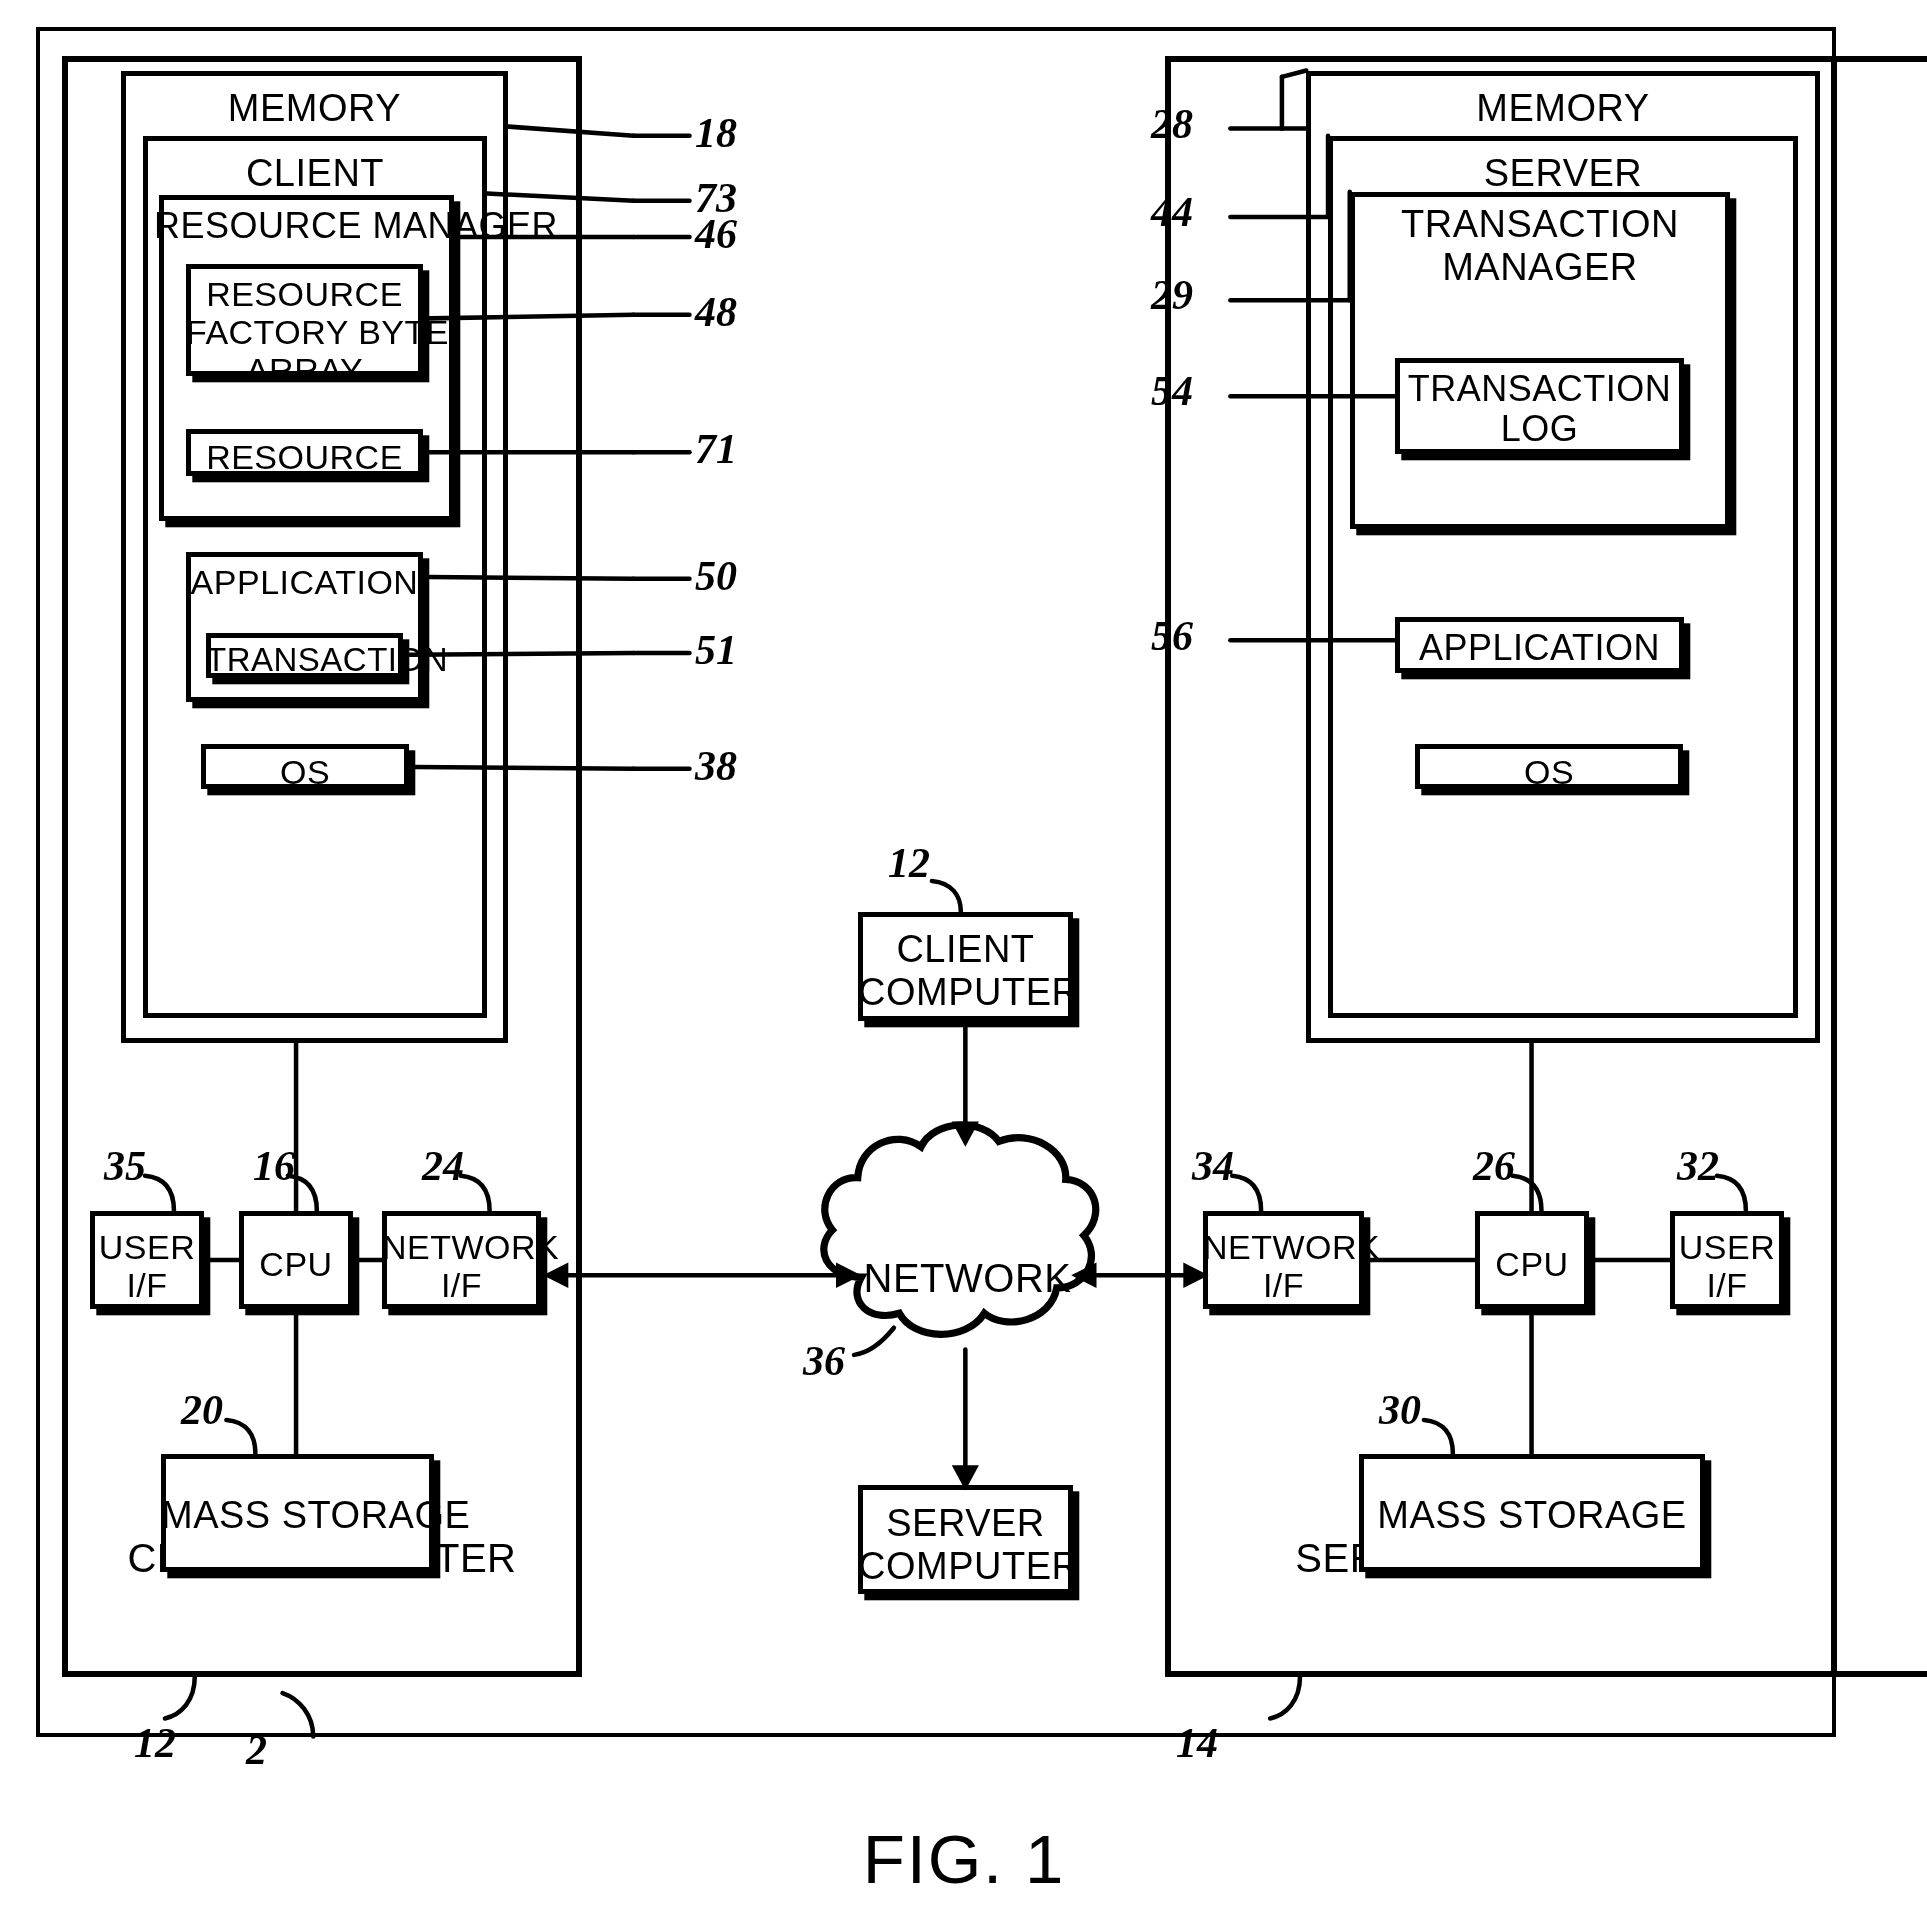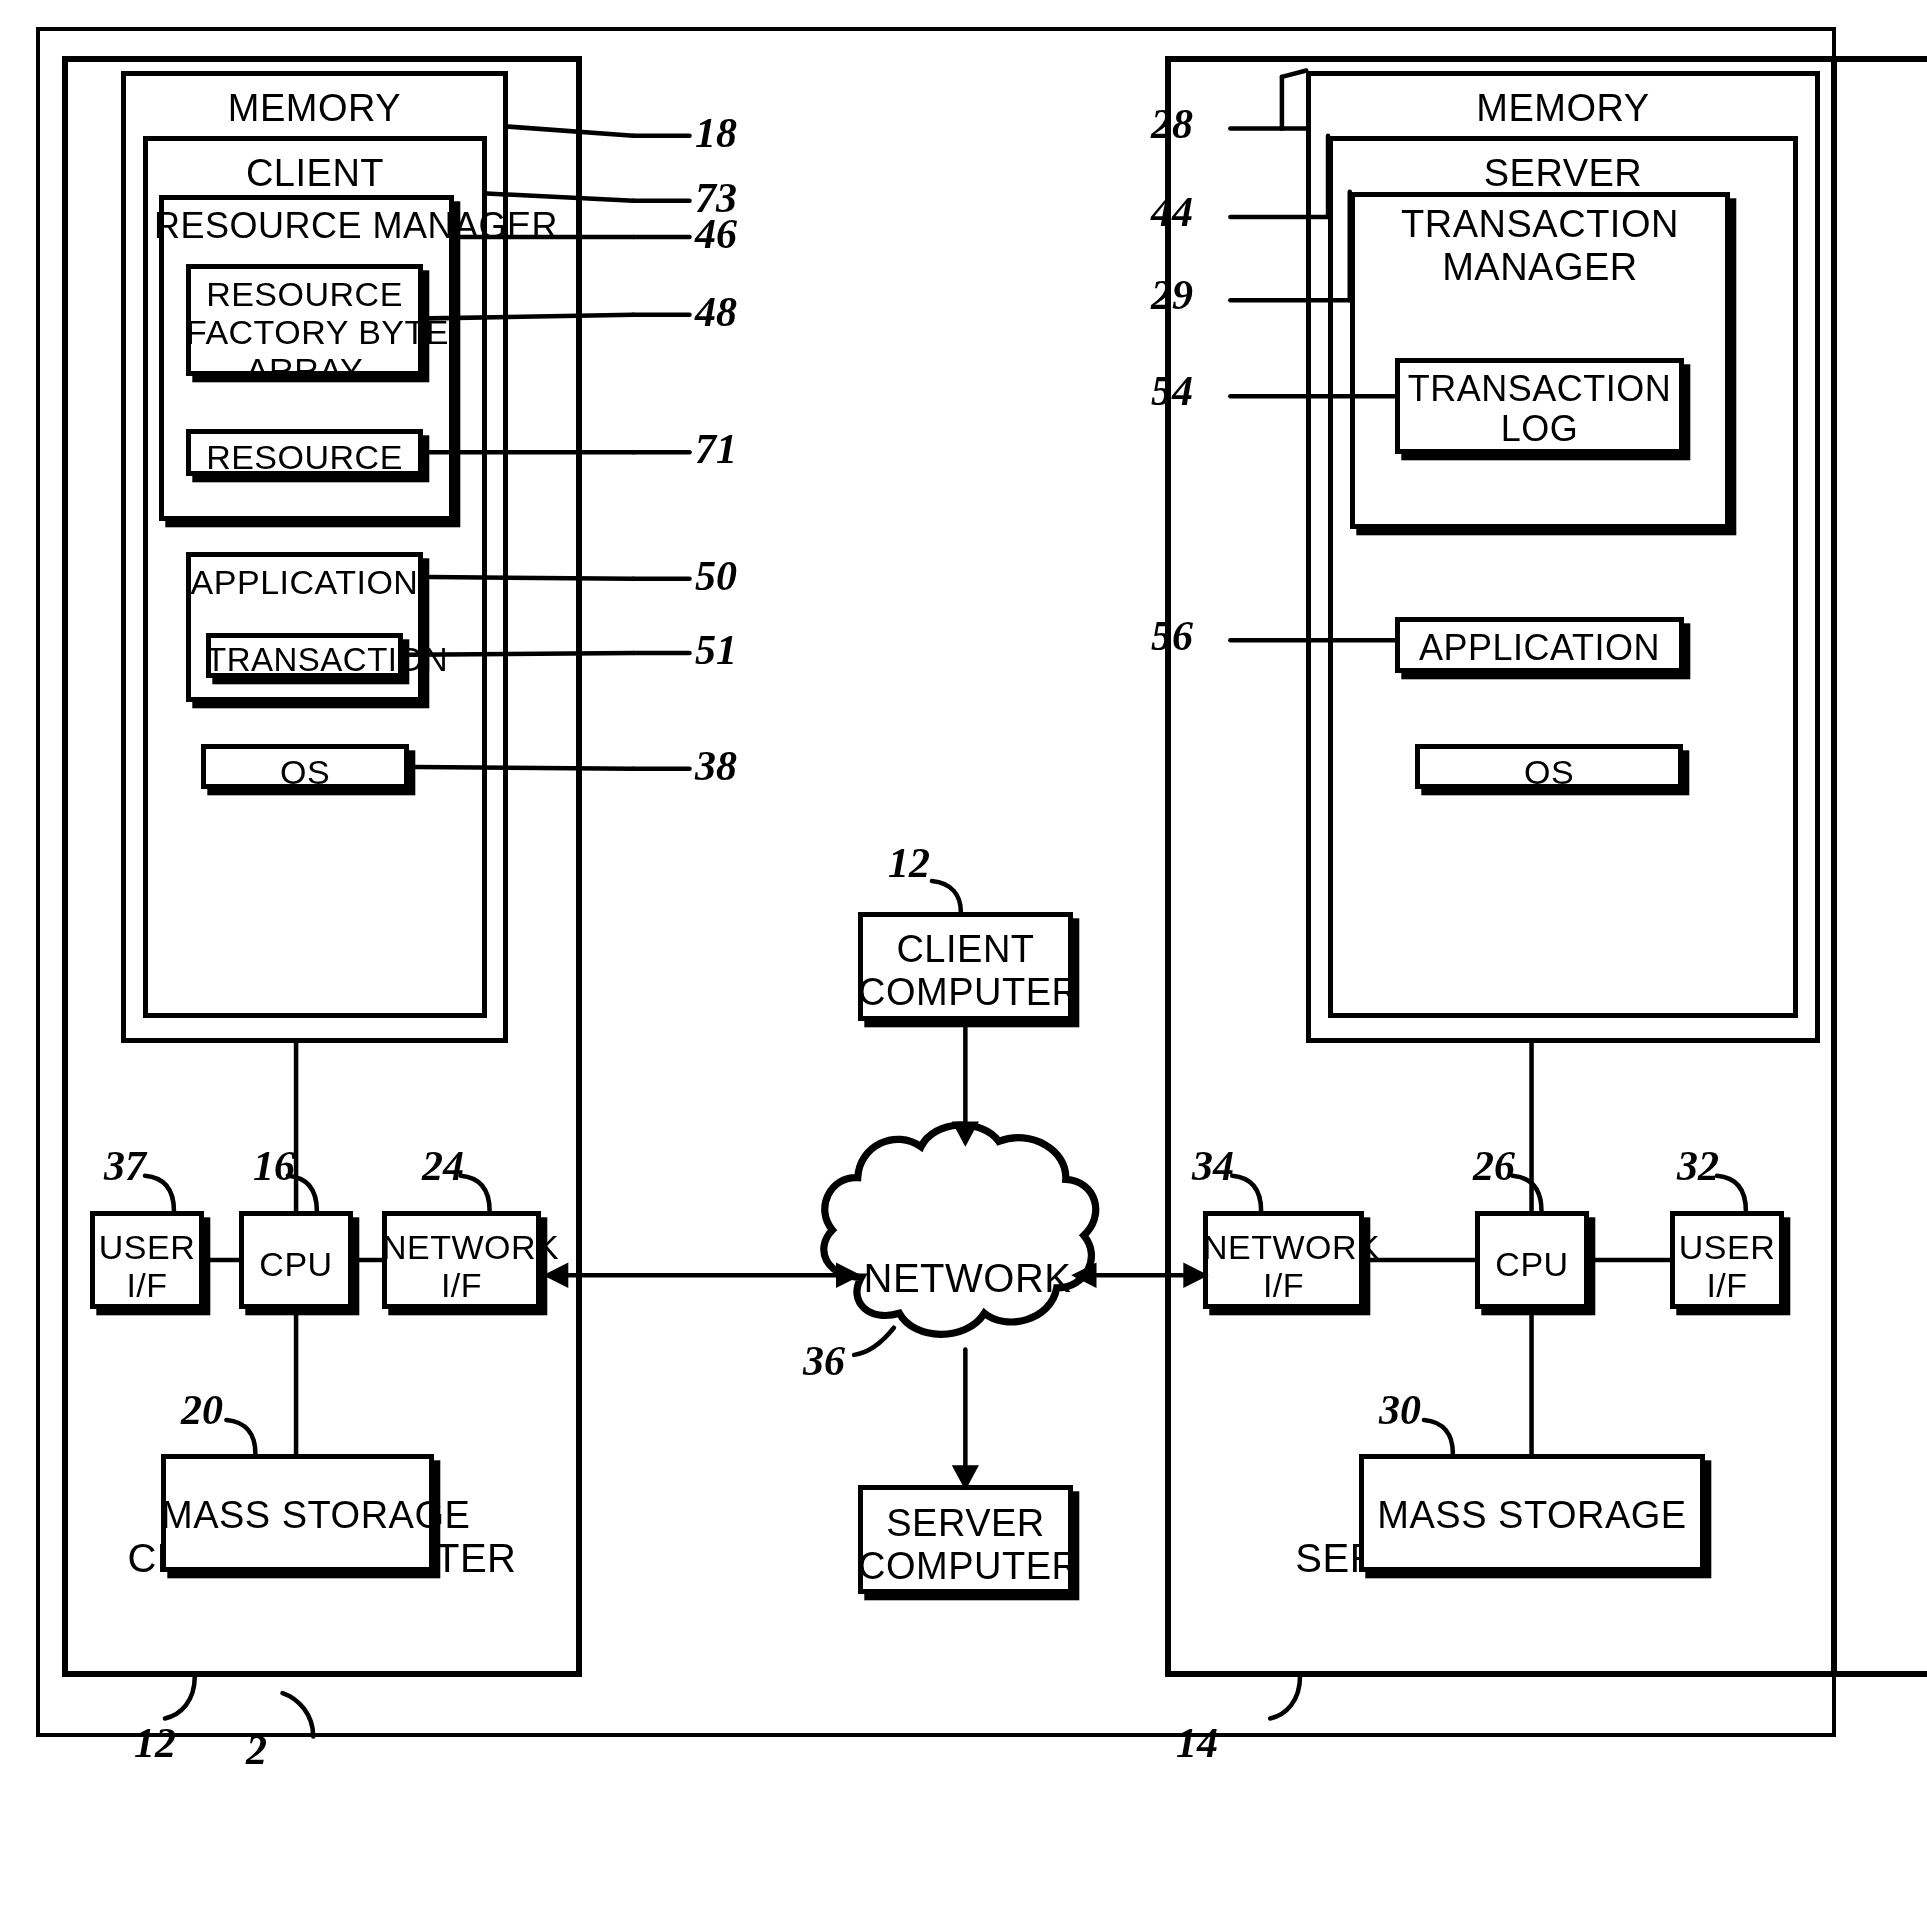--- a/index.html
+++ b/index.html
@@ -242,21 +242,21 @@
 
   <div class="ref" style="left:695px;top:109px;">18</div>
   <div class="ref" style="left:695px;top:174px;">73</div>
   <div class="ref" style="left:695px;top:210px;">46</div>
   <div class="ref" style="left:695px;top:288px;">48</div>
   <div class="ref" style="left:695px;top:425px;">71</div>
   <div class="ref" style="left:695px;top:552px;">50</div>
   <div class="ref" style="left:695px;top:626px;">51</div>
   <div class="ref" style="left:695px;top:742px;">38</div>
 
-  <div class="ref" style="left:104px;top:1142px;">37</div>
+  <div class="ref" style="left:104px;top:1142px;">35</div>
   <div class="ref" style="left:253px;top:1142px;">16</div>
   <div class="ref" style="left:422px;top:1142px;">24</div>
   <div class="ref" style="left:181px;top:1386px;">20</div>
   <div class="ref" style="left:134px;top:1719px;">12</div>
   <div class="ref" style="left:246px;top:1726px;">2</div>
 
   <div class="ref" style="left:1151px;top:100px;">28</div>
   <div class="ref" style="left:1151px;top:188px;">44</div>
   <div class="ref" style="left:1151px;top:271px;">29</div>
   <div class="ref" style="left:1151px;top:367px;">54</div>
@@ -264,15 +264,16 @@
 
   <div class="ref" style="left:1192px;top:1142px;">34</div>
   <div class="ref" style="left:1473px;top:1142px;">26</div>
   <div class="ref" style="left:1677px;top:1142px;">32</div>
   <div class="ref" style="left:1379px;top:1386px;">30</div>
   <div class="ref" style="left:1176px;top:1719px;">14</div>
 
   <div class="ref" style="left:888px;top:839px;">12</div>
   <div class="ref" style="left:803px;top:1337px;">36</div>
 
+  <div class="figcap" style="top:1820px;">FIG. 1</div>
 
 </div>
 
 
 </body></html>

